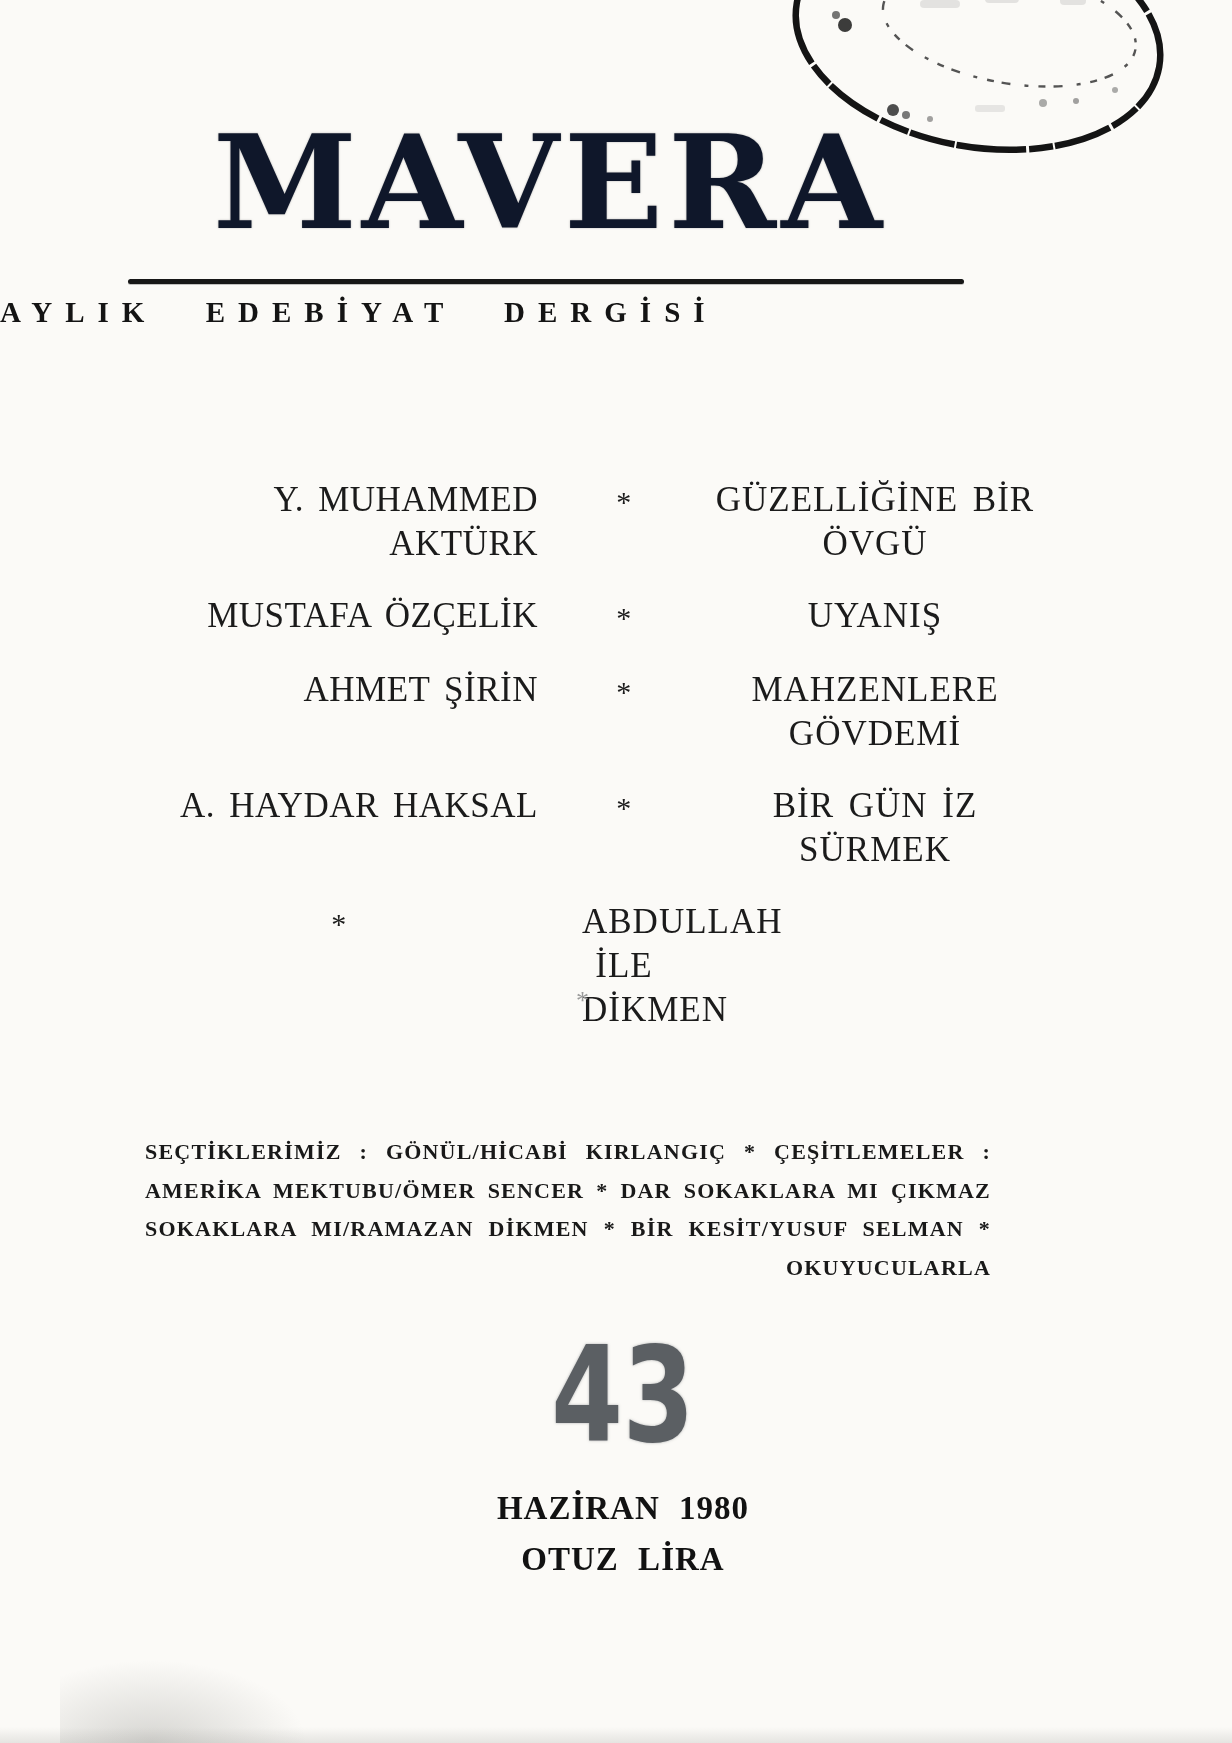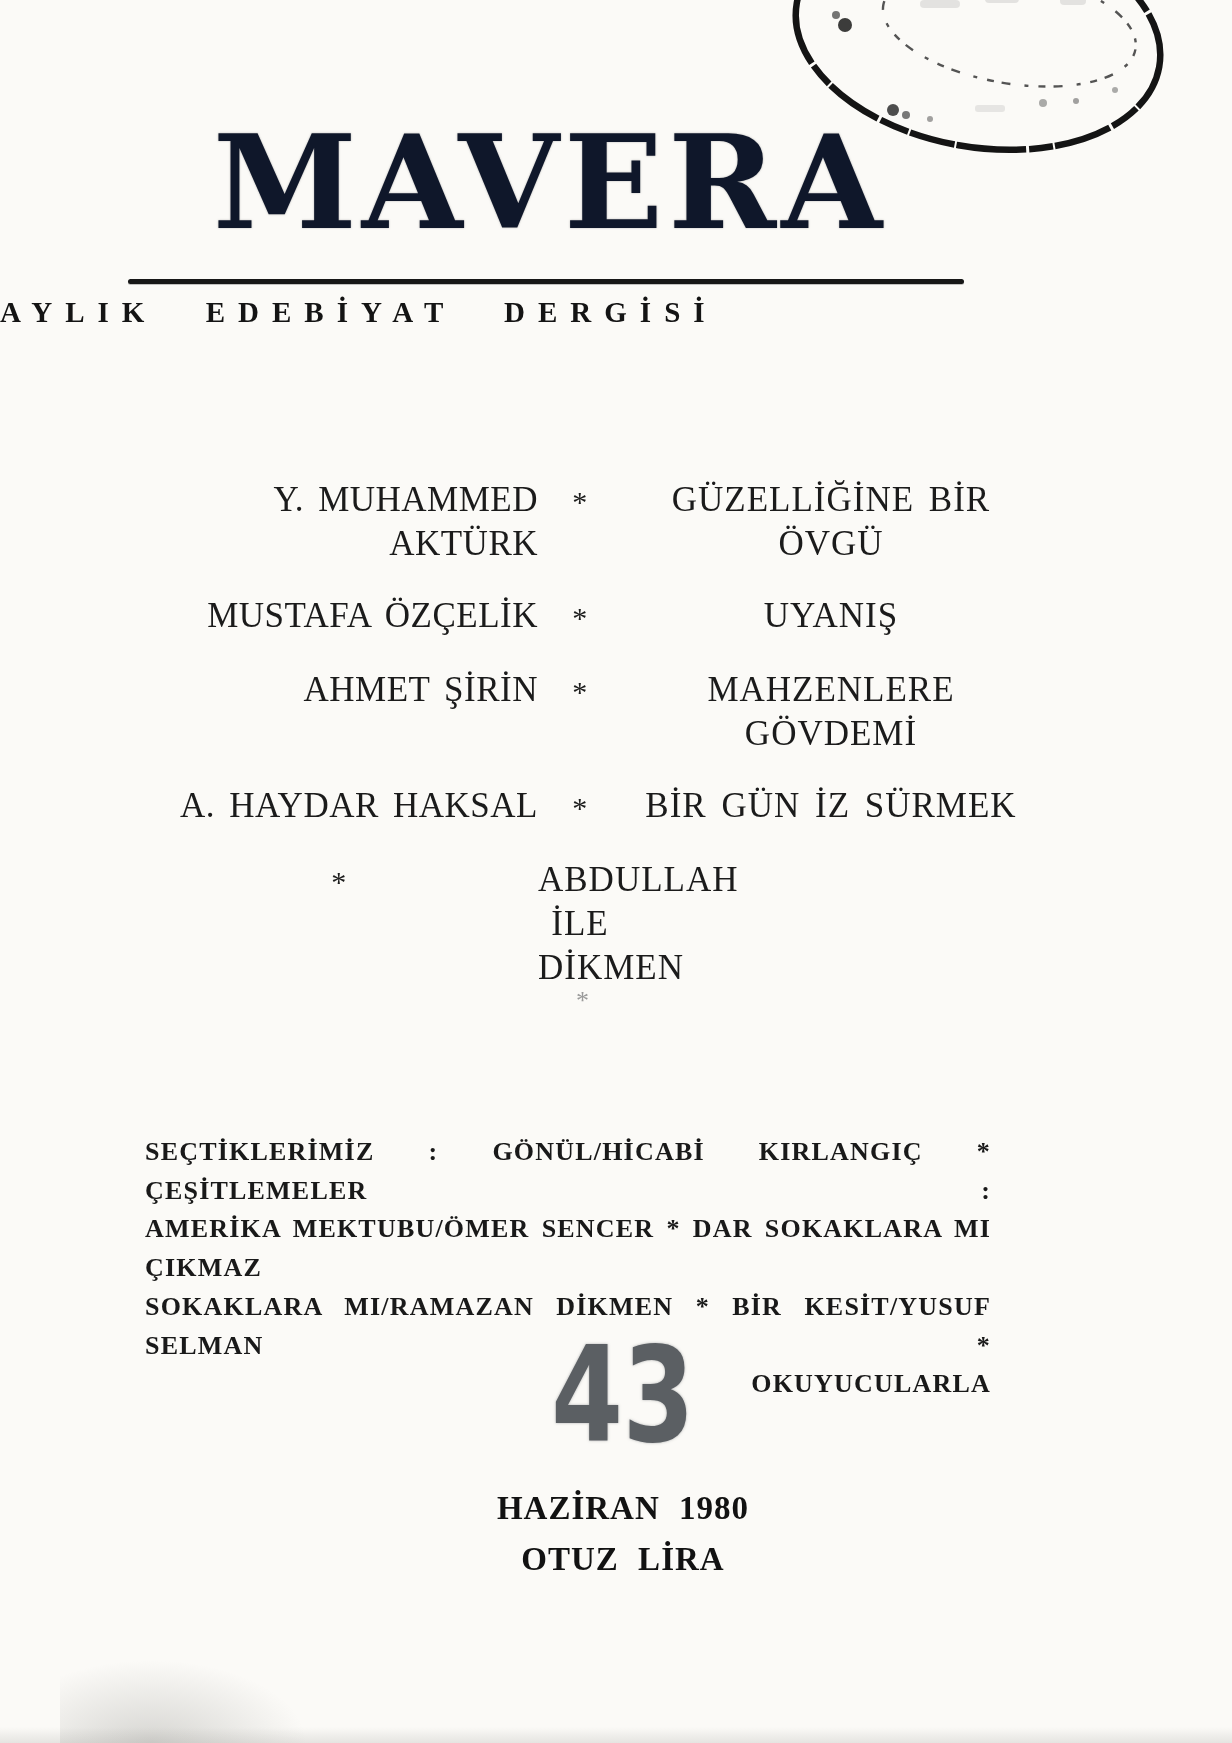--- a/index.html
+++ b/index.html
@@ -41,38 +41,38 @@
     color:#141414;
   }
 
   
   .contents { position:absolute; top:478px; left:140px; width:900px; }
   .contents-row {
     display:grid;
     grid-template-columns:398px 84px 1fr;
     margin-bottom:28px;
     font-size:35px; line-height:44px;
-    letter-spacing:.5px; word-spacing:5px;
+    letter-spacing:.5px; word-spacing:5px;gap:44px;
   }
   .author-cell { text-align:right; }
   .asterisk-cell { text-align:center; font-size:30px; padding-top:2px; }
   .work-cell { text-align:center; letter-spacing:1px; }
   .work-line2:empty { display:none; }
 
   
   .divider-asterisk {
     position:absolute; left:576px; top:986px;
     font-size:26px; color:#9a9a9a;
   }
 
   
   .selections {
     position:absolute; top:1133px; left:145px; width:846px;
     font-weight:bold;
-    font-size:26px; line-height:38.7px;
+    font-size:22px; line-height:38.7px;
     letter-spacing:1.2px; word-spacing:4px;
     color:#191919;
   }
   .selections .line-just { text-align:justify; text-align-last:justify; }
   .selections .line-last { text-align:right; }
 
   
   .issue-number {
     position:absolute; top:1325px; left:0; width:1246px;
     text-align:center;

